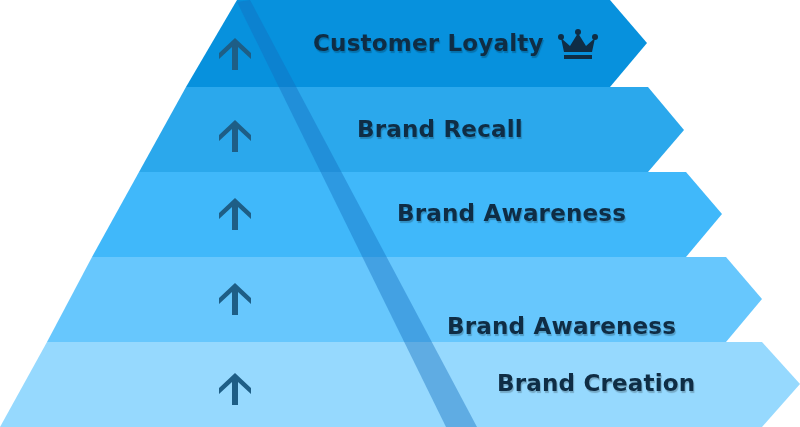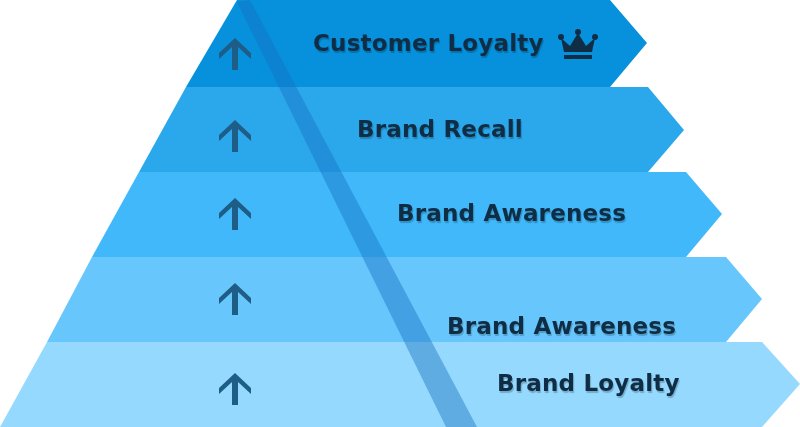--- a/index.html
+++ b/index.html
@@ -43,21 +43,21 @@
   <polygon fill="#1e5e86" points="17,2 33,17 33,23 20,11 20,34 14,34 14,11 1,23 1,17"></polygon>
 </svg>
 <svg class="arrow-icon" style="left:218px;top:371px;" viewBox="0 0 34 34">
   <polygon fill="#1e5e86" points="17,2 33,17 33,23 20,11 20,34 14,34 14,11 1,23 1,17"></polygon>
 </svg>
 
 <div class="label" style="left:313px;top:30px;">Customer Loyalty</div>
 <div class="label" style="left:357px;top:116px;">Brand Recall</div>
 <div class="label" style="left:397px;top:200px;">Brand Awareness</div>
 <div class="label" style="left:447px;top:285px;margin-top:28px;">Brand Awareness</div>
-<div class="label" style="left:497px;top:370px;">Brand Loyalty</div>
+<div class="label" style="left:497px;top:370px;">Brand Creation</div>
 
 <svg class="crown-icon" style="left:557px;top:29px;" viewBox="0 0 42 32">
   <g fill="#0f2d45">
     <circle cx="4" cy="8" r="3"></circle>
     <circle cx="21" cy="3" r="3"></circle>
     <circle cx="38" cy="8" r="3"></circle>
     <polygon points="4,9 13,17 21,4 29,17 38,9 35,23 7,23"></polygon>
     <rect x="7" y="26" width="28" height="4"></rect>
   </g>
 </svg>

